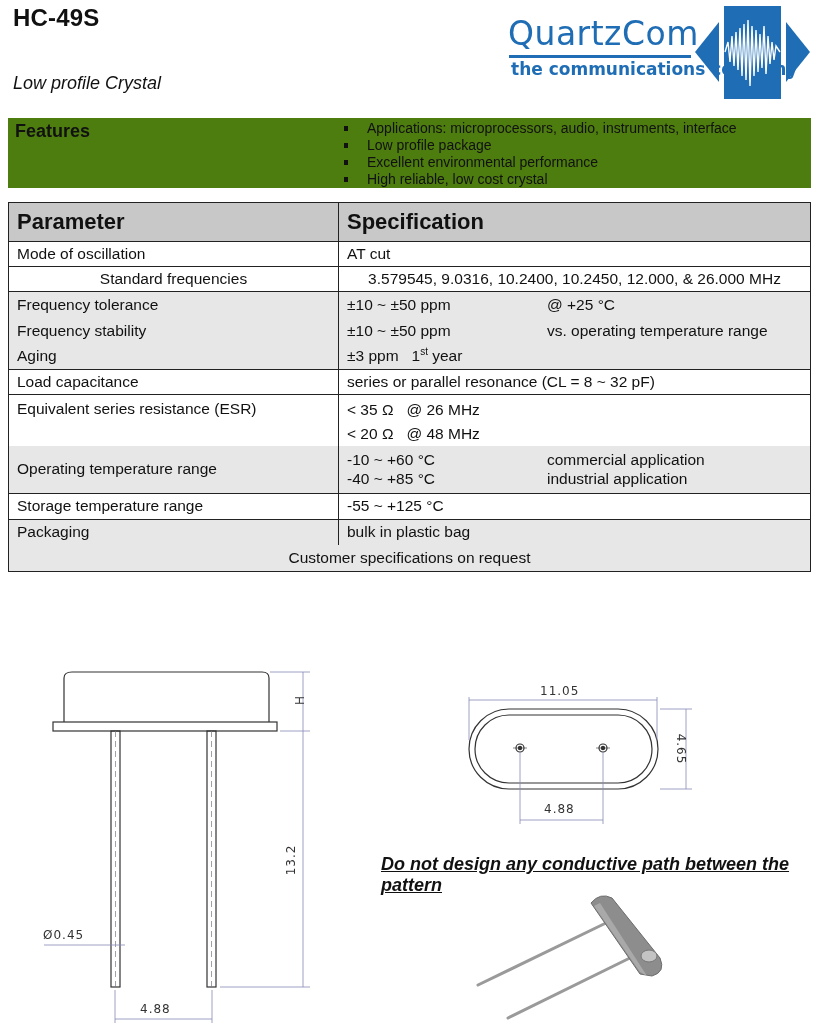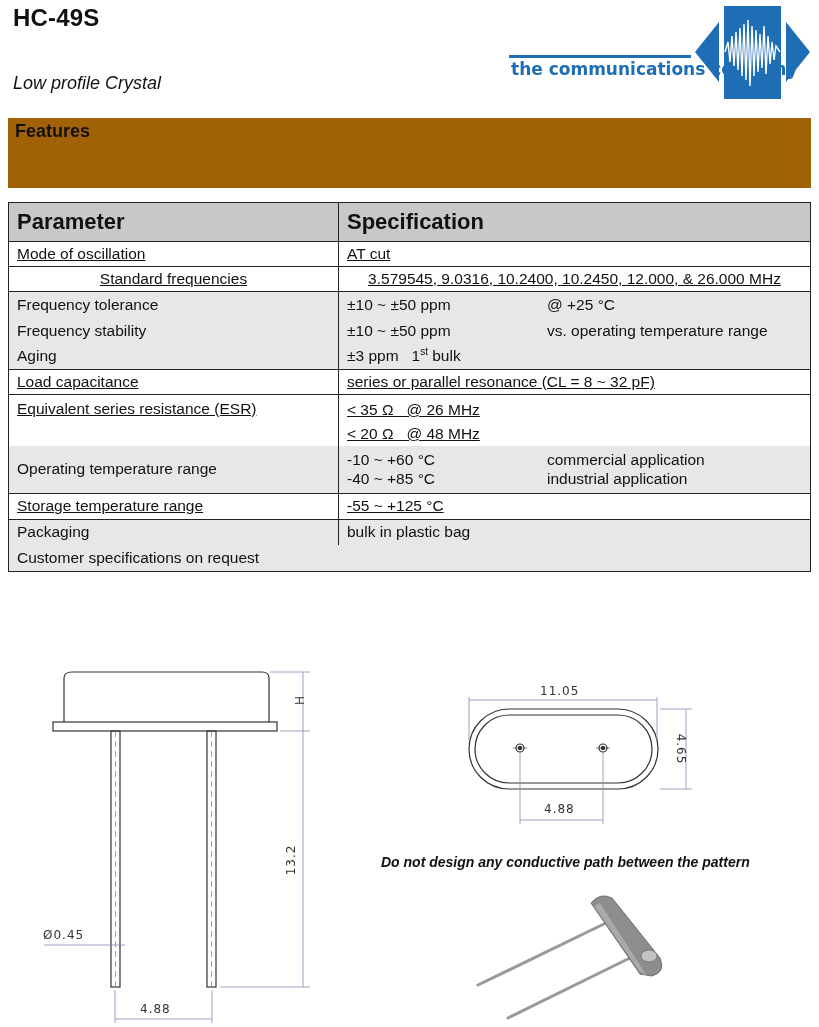--- a/index.html
+++ b/index.html
@@ -6,59 +6,66 @@
   body { width: 819px; height: 1027px; position: relative; overflow: hidden; font-family: "Liberation Sans", sans-serif; color: #111; }
   .abs { position: absolute; }
   .title { left: 13px; top: 4px; font-size: 24px; font-weight: bold; letter-spacing: 0.2px; }
   .subtitle { left: 13px; top: 73px; font-size: 18px; font-weight: normal; font-style: italic; }
   .logo { left: 505px; top: 6px; width: 305px; height: 93px; }
   .logo-text { position: absolute; left: 3px; top: 8px; font-size: 33px; color: #1f6db5; letter-spacing: 0.5px; font-family: "DejaVu Sans", sans-serif; }
   .logo-underline { position: absolute; left: 4px; top: 49px; width: 182px; height: 3px; background: #1f6db5; }
   .logo-tag { position: absolute; left: 6px; top: 53px; font-size: 17px; color: #1f6db5; font-family: "DejaVu Sans", sans-serif; font-weight: bold; }
   .logo-mark { position: absolute; left: 190px; top: 0; width: 115px; height: 93px; }
 
-  .features { left: 8px; top: 118px; width: 803px; height: 70px; background: #a16207; }
+  .features { left: 8px; top: 118px; width: 803px; height: 70px; background: #4d7c0f; }
   .features-label { position: absolute; left: 7px; top: 3px; font-size: 18px; font-weight: bold; }
   .features-list { position: absolute; left: 333px; top: 2px; margin: 0; padding: 0; list-style: none; }
   .features-list li { font-size: 14px; line-height: 17px; position: relative; padding-left: 26px; }
   .features-list li::before { content: ""; position: absolute; left: 3px; top: 6px; width: 4px; height: 5px; background: #111; }
 
   .spec { left: 8px; top: 202px; width: 803px; border: 1px solid #222; border-collapse: collapse; }
   table.spec td { font-size: 15.5px; padding: 0 8px; vertical-align: top; }
   table.spec tr.hdr td { background: #c8c8c8; font-size: 22px; font-weight: bold; height: 38px; vertical-align: middle; }
   table.spec tr.gray td { background: #e7e7e7; }
-  table.spec tr.white td { background: #ffffff; text-decoration: underline; }
+  table.spec tr.white td { background: #ffffff; }
   table.spec td.p { width: 313px; border-right: 1px solid #222; }
   table.spec tr.bt td { border-top: 1px solid #222; }
   .val2 { display: inline-block; width: 200px; }
   sup { font-size: 10px; line-height: 0; }
 
   .drawing { left: 0; top: 640px; width: 819px; height: 387px; }
   .dim { font-family: "DejaVu Sans", sans-serif; font-size: 12px; fill: #333; letter-spacing: 1px; }
-  .note { left: 381px; top: 854px; font-size: 14px; font-weight: bold; font-style: italic; }
+  .note { left: 381px; top: 854px; font-size: 18px; font-weight: bold; font-style: italic; text-decoration: underline; }
 </style>
 </head>
 <body>
 
 <div class="abs title">HC-49S</div>
 <div class="abs subtitle">Low profile Crystal</div>
 
 <div class="abs logo">
+  <div class="logo-text">QuartzCom</div>
   <div class="logo-underline"></div>
   <div class="logo-tag">the communications company</div>
   <svg class="logo-mark" viewBox="0 0 115 93">
     <polygon points="0,46 24,16 24,76" fill="#1f6db5"></polygon>
     <polygon points="115,46 91,16 91,76" fill="#1f6db5"></polygon>
     <rect x="29" y="0" width="57" height="93" fill="#1f6db5"></rect>
     <polyline fill="none" stroke="#ffffff" stroke-width="1.4" points="30,46 33,36 35,56 37,30 39,60 41,26 43,64 45,22 47,70 49,18 51,74 53,14 55,80 57,20 59,70 61,24 63,66 65,28 67,62 69,20 71,68 73,30 75,58 77,36 79,54 81,40 85,46"></polyline>
   </svg>
 </div>
 
 <div class="abs features">
   <div class="features-label">Features</div>
+  <ul class="features-list">
+    <li>Applications: microprocessors, audio, instruments, interface</li>
+    <li>Low profile package</li>
+    <li>Excellent environmental performance</li>
+    <li>High reliable, low cost crystal</li>
+  </ul>
 </div>
 
 <table class="abs spec">
   <tbody>
       <tr class="hdr">
     <td class="p">Parameter</td>
     <td>Specification</td>
   </tr>
   <tr class="white bt" style="height:25px;">
     <td class="p" style="vertical-align:middle;">Mode of oscillation</td>
@@ -71,21 +78,21 @@
   <tr class="gray bt" style="height:26px;">
     <td class="p" style="vertical-align:middle;">Frequency tolerance</td>
     <td style="vertical-align:middle;"><span class="val2">±10 ~ ±50 ppm</span><span>@ +25 °C</span></td>
   </tr>
   <tr class="gray" style="height:26px;">
     <td class="p" style="vertical-align:middle;">Frequency stability</td>
     <td style="vertical-align:middle;"><span class="val2">±10 ~ ±50 ppm</span><span>vs. operating temperature range</span></td>
   </tr>
   <tr class="gray" style="height:26px;">
     <td class="p" style="vertical-align:middle;">Aging</td>
-    <td style="vertical-align:middle;white-space:pre;"><span>±3 ppm   1</span><sup>st</sup><span> bulk</span></td>
+    <td style="vertical-align:middle;white-space:pre;"><span>±3 ppm   1</span><sup>st</sup><span> year</span></td>
   </tr>
   <tr class="white bt" style="height:25px;">
     <td class="p" style="vertical-align:middle;">Load capacitance</td>
     <td style="vertical-align:middle;">series or parallel resonance (CL = 8 ~ 32 pF)</td>
   </tr>
   <tr class="white bt">
     <td class="p" style="padding-top:5px;">Equivalent series resistance (ESR)</td>
     <td style="padding-top:3px;line-height:24px;white-space:pre;"><span>&lt; 35 Ω   @ 26 MHz</span><br><span>&lt; 20 Ω   @ 48 MHz</span></td>
   </tr>
   <tr class="gray" style="height:47px;">
@@ -97,21 +104,21 @@
   </tr>
   <tr class="white bt" style="height:26px;">
     <td class="p" style="vertical-align:middle;">Storage temperature range</td>
     <td style="vertical-align:middle;">-55 ~ +125 °C</td>
   </tr>
   <tr class="gray bt" style="height:26px;">
     <td class="p" style="vertical-align:middle;">Packaging</td>
     <td style="vertical-align:middle;">bulk in plastic bag</td>
   </tr>
   <tr class="gray" style="height:26px;">
-    <td colspan="2" style="vertical-align:middle;">Customer specifications on request</td>
+    <td colspan="2" style="vertical-align:middle;text-align:center;">Customer specifications on request</td>
   </tr>
 </tbody>
   </table>
 
 <svg class="abs drawing" viewBox="0 640 819 387">
   <g fill="none" stroke="#333" stroke-width="1.2">
     <path d="M64,722 L64,678 Q64,672 72,672 L262,672 Q269,672 269,678 L269,722"></path>
     <rect x="53" y="722" width="224" height="9"></rect>
     <rect x="111" y="731" width="9" height="256"></rect>
     <rect x="207" y="731" width="9" height="256"></rect>

